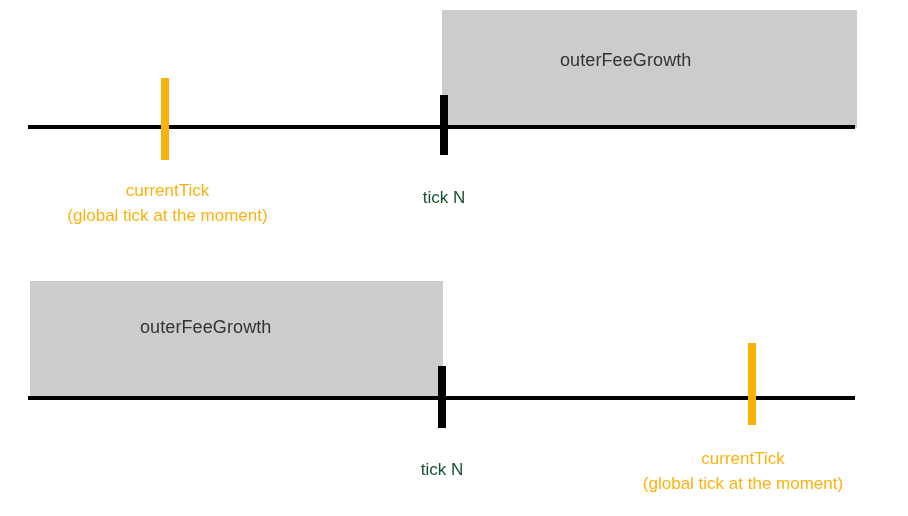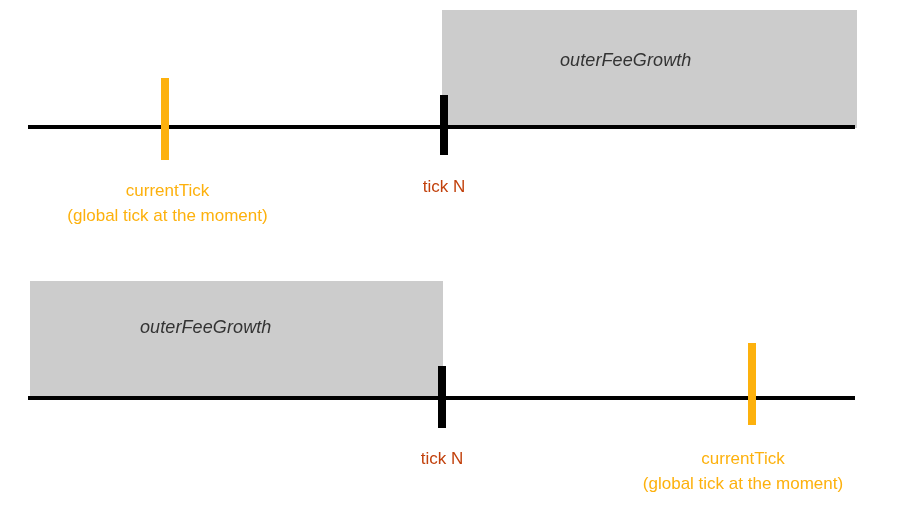--- a/index.html
+++ b/index.html
@@ -25,21 +25,20 @@
   #diagram-above { top: 0; height: 258px; }
   #diagram-below { top: 258px; height: 258px; }
 
   
   .fee-region {
     position: absolute;
     background: #cccccc;
   }
   .fee-region-label {
     position: absolute;
-    font-style: italic;
     font-size: 18px;
     color: #333333;
     white-space: nowrap;
     letter-spacing: 0.1px;
   }
 
   
   .axis-line {
     position: absolute;
     height: 4px;
@@ -55,21 +54,21 @@
   .tick-mark.orange { background: #fdb10d; }
 
   
   .tick-label {
     position: absolute;
     font-size: 17px;
     white-space: nowrap;
     text-align: center;
     line-height: 25px;
   }
-  .tick-label.black { color: #c2410c; }
+  .tick-label.black { color: #14532d; margin-top: 11px; }
   .tick-label.orange { color: #fdb10d; }
   .tick-label .sub {
     display: block;
   }
 </style>
 </head>
 <body>
 
 <div id="canvas">
 

